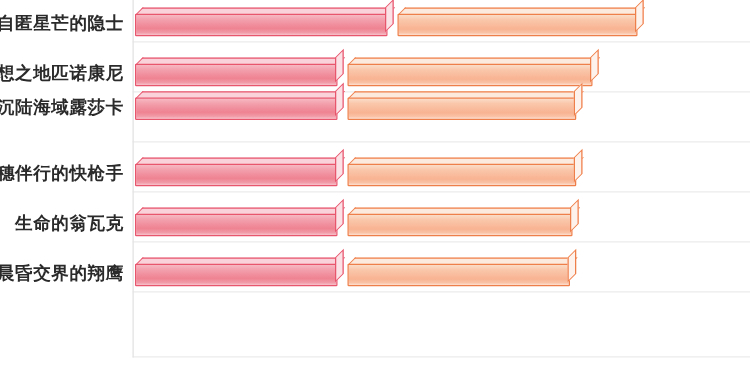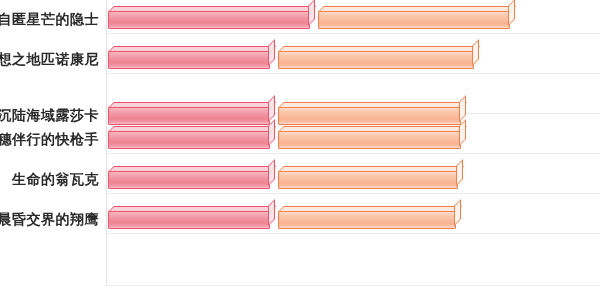--- a/index.html
+++ b/index.html
@@ -127,21 +127,21 @@
         <div class="cap"></div>
       </div>
       <div class="seg orange" style="left:170px;width:196px">
         <div class="top"></div>
         <div class="face"></div>
         <div class="cap"></div>
       </div>
     </div>
   </div>
 
-  <div class="bar-row" style="top:96px">
+  <div class="bar-row" style="top:67px">
     <div class="row-label">沉陆海域露莎卡</div>
     <div class="bar-wrap">
       <div class="seg pink" style="left:0px;width:162px">
         <div class="top"></div>
         <div class="face"></div>
         <div class="cap"></div>
       </div>
       <div class="seg orange" style="left:170px;width:183px">
         <div class="top"></div>
         <div class="face"></div>

